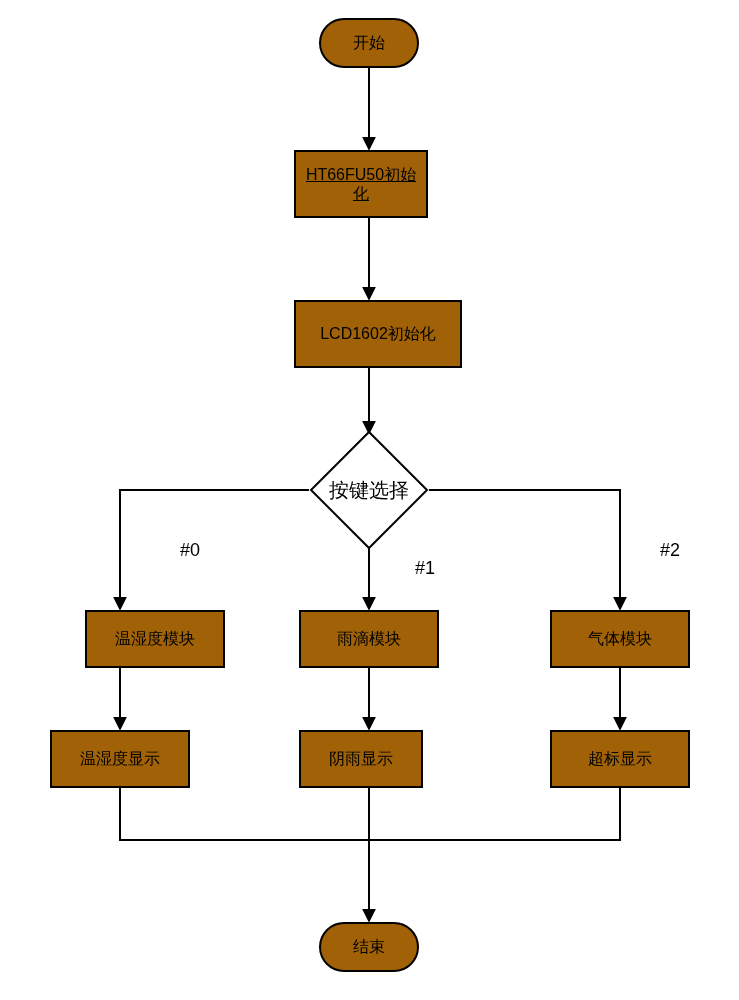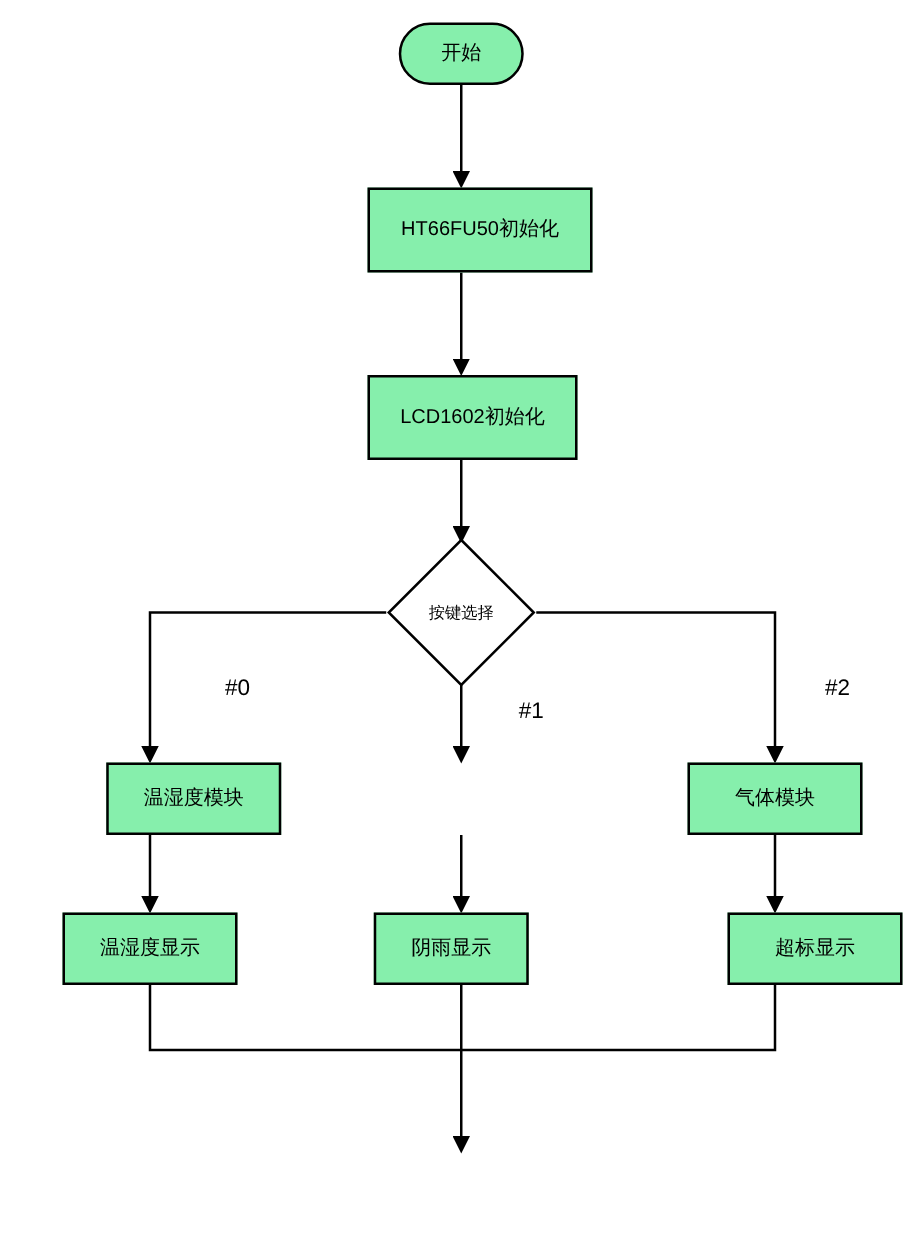--- a/index.html
+++ b/index.html
@@ -12,21 +12,21 @@
   }
   .canvas {
     position: relative;
     width: 739px;
     height: 1000px;
     background: #fff;
   }
   .node {
     position: absolute;
     border: 2px solid #000;
-    background: #86efac;
+    background: #a16207;
     display: flex;
     align-items: center;
     justify-content: center;
     text-align: center;
     box-sizing: border-box;
     padding: 16px 8px;
     line-height: 1.2;
   }
   .terminator {
     border-radius: 40px;
@@ -45,21 +45,21 @@
     left: 0; top: 0;
     width: 120px; height: 120px;
   }
   .diamond .label {
     position: absolute;
     left: 0; top: 0;
     width: 120px; height: 120px;
     display: flex;
     align-items: center;
     justify-content: center;
-    font-size: 13px;
+    font-size: 20px;
   }
   .edge-label {
     position: absolute;
     font-size: 18px;
     background: transparent;
   }
   svg.edges {
     position: absolute;
     left: 0; top: 0;
     width: 739px;
@@ -101,21 +101,21 @@
 
     <line x1="369" y1="788" x2="369" y2="840" stroke="#000" stroke-width="2"></line>
 
     <line x1="369" y1="840" x2="369" y2="920" stroke="#000" stroke-width="2" marker-end="url(#arrow)"></line>
   </svg>
 
   <div class="node terminator" style="left:319px; top:18px; width:100px; height:50px;">
     <span>开始</span>
   </div>
 
-  <div class="node process" style="left:294px; top:150px; width:180px; height:68px;">
+  <div class="node process" style="left:294px; top:150px; width:134px; height:68px;text-decoration:underline;">
     <span>HT66FU50初始化</span>
   </div>
 
   <div class="node process" style="left:294px; top:300px; width:168px; height:68px;">
     <span>LCD1602初始化</span>
   </div>
 
   <div class="diamond" style="left:309px; top:430px;">
     <svg viewBox="0 0 120 120">
       <polygon points="60,2 118,60 60,118 2,60" fill="#fff" stroke="#000" stroke-width="2"></polygon>
@@ -125,28 +125,34 @@
     </div>
   </div>
 
   <div class="edge-label" style="left:180px; top:540px;">#0</div>
   <div class="edge-label" style="left:415px; top:558px;">#1</div>
   <div class="edge-label" style="left:660px; top:540px;">#2</div>
 
   <div class="node process" style="left:50px; top:610px; width:140px; height:58px;margin-left:35px;">
     <span>温湿度模块</span>
   </div>
+  <div class="node process" style="left:299px; top:610px; width:140px; height:58px;">
+    <span>雨滴模块</span>
+  </div>
   <div class="node process" style="left:50px; top:730px; width:140px; height:58px;">
     <span>温湿度显示</span>
   </div>
 
   <div class="node process" style="left:550px; top:610px; width:140px; height:58px;">
     <span>气体模块</span>
   </div>
   <div class="node process" style="left:299px; top:730px; width:124px; height:58px;">
     <span>阴雨显示</span>
   </div>
-  <div class="node process" style="left:550px; top:730px; width:140px; height:58px;margin-left:32px;">
+  <div class="node process" style="left:550px; top:730px; width:140px; height:58px;">
     <span>超标显示</span>
   </div>
 
+  <div class="node terminator" style="left:319px; top:922px; width:100px; height:50px;">
+    <span>结束</span>
+  </div>
 
 </div>
 
 </body></html>

